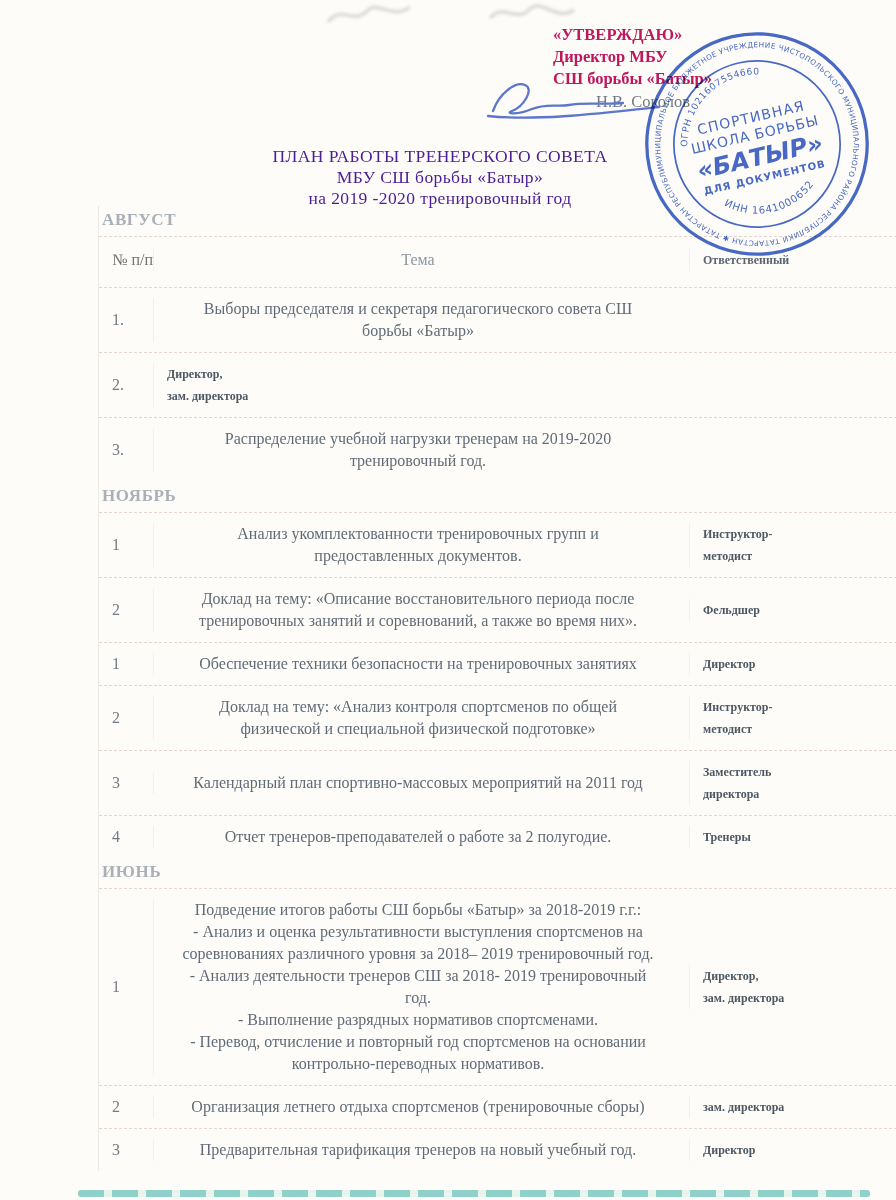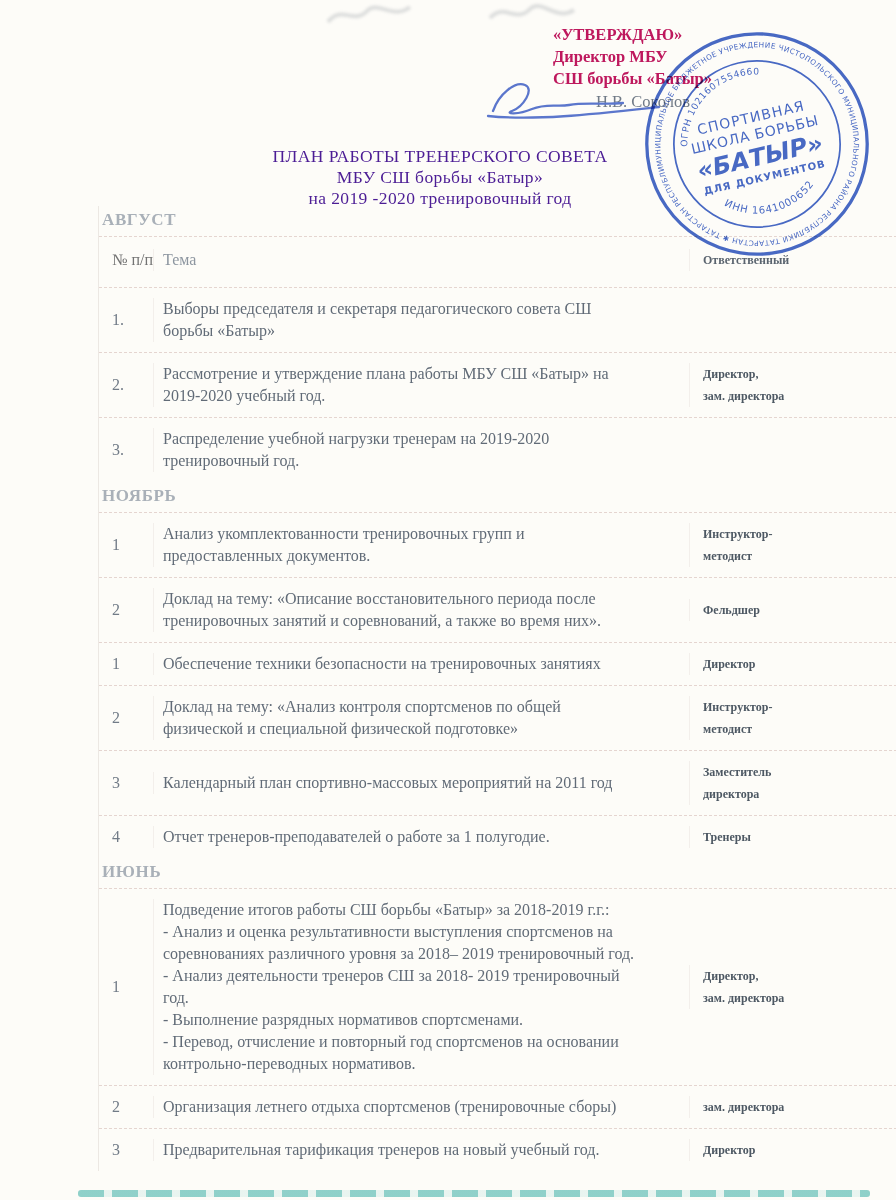--- a/index.html
+++ b/index.html
@@ -33,21 +33,21 @@
   .title { position:absolute; left:0; top:146px; width:880px; text-align:center; font-size:17.5px; line-height:21px; color:#4c1d95; letter-spacing:.4px; z-index:1; }
 
   
   .plan-table { position:absolute; left:66px; top:206px; width:798px; z-index:1;
     border-left:1px solid rgba(200,185,178,.30);margin-left:32px; }
   .month-label { font-size:17px; font-weight:600; letter-spacing:.6px; color:#a9b0b8; padding:4px 0 6px 3px; }
   .row { display:flex; align-items:center; padding:10px 0; border-top:1px dashed rgba(203,172,166,.48); }
   .c-num { flex:none; width:54px; padding-left:13px; box-sizing:border-box; font-size:16px; color:#717b87; }
   .c-topic { flex:none; width:536px; padding:0 16px 0 9px; box-sizing:border-box;
     font-size:16px; line-height:22px; white-space:pre-line; color:#616b77;
-    border-left:1px solid rgba(200,185,178,.18); }
+    border-left:1px solid rgba(200,185,178,.18);text-align:center; }
   .c-resp { flex:1; padding-left:13px; box-sizing:border-box; font-size:12px; line-height:22px;
     white-space:pre-line; font-weight:600; color:#4d5863;
     border-left:1px solid rgba(200,185,178,.18); }
   .header-row { padding:12px 0 16px 0; }
   .header-row .c-num { text-align:right; padding-left:0; color:#737373; line-height:20px; }
   .header-row .c-topic { color:#8d96a0; font-weight:400; }
   .header-row .c-resp { color:#5a646f; font-weight:700; }
 
   
   .bottom-strip { position:absolute; left:78px; right:26px; bottom:3px; height:7px; border-radius:3px;
@@ -116,22 +116,20 @@
         <div class="c-resp">Ответственный</div>
       </div>
       <div class="row">
         <div class="c-num">1.</div>
         <div class="c-topic">Выборы председателя и секретаря педагогического совета СШ
 борьбы «Батыр»</div>
         <div class="c-resp"></div>
       </div>
       <div class="row">
         <div class="c-num">2.</div>
-        <div class="c-topic">Рассмотрение и утверждение плана работы МБУ СШ «Батыр» на
-2019-2020 учебный год.</div>
         <div class="c-resp">Директор,
 зам. директора</div>
       </div>
       <div class="row">
         <div class="c-num">3.</div>
         <div class="c-topic">Распределение учебной нагрузки тренерам на 2019-2020
 тренировочный год.</div>
         <div class="c-resp"></div>
       </div>
       <div class="month-label">НОЯБРЬ</div>
@@ -161,21 +159,21 @@
 методист</div>
       </div>
       <div class="row">
         <div class="c-num">3</div>
         <div class="c-topic">Календарный план спортивно-массовых мероприятий на 2011 год</div>
         <div class="c-resp">Заместитель
 директора</div>
       </div>
       <div class="row">
         <div class="c-num">4</div>
-        <div class="c-topic">Отчет  тренеров-преподавателей о работе за  1 полугодие.</div>
+        <div class="c-topic">Отчет  тренеров-преподавателей о работе за  2 полугодие.</div>
         <div class="c-resp">Тренеры</div>
       </div>
       <div class="month-label">ИЮНЬ</div>
       <div class="row">
         <div class="c-num">1</div>
         <div class="c-topic">Подведение итогов работы СШ борьбы «Батыр» за 2018-2019 г.г.:
 - Анализ и оценка результативности выступления   спортсменов на
 соревнованиях различного уровня за 2018– 2019 тренировочный год.
 - Анализ деятельности тренеров СШ за 2018- 2019 тренировочный
 год.

